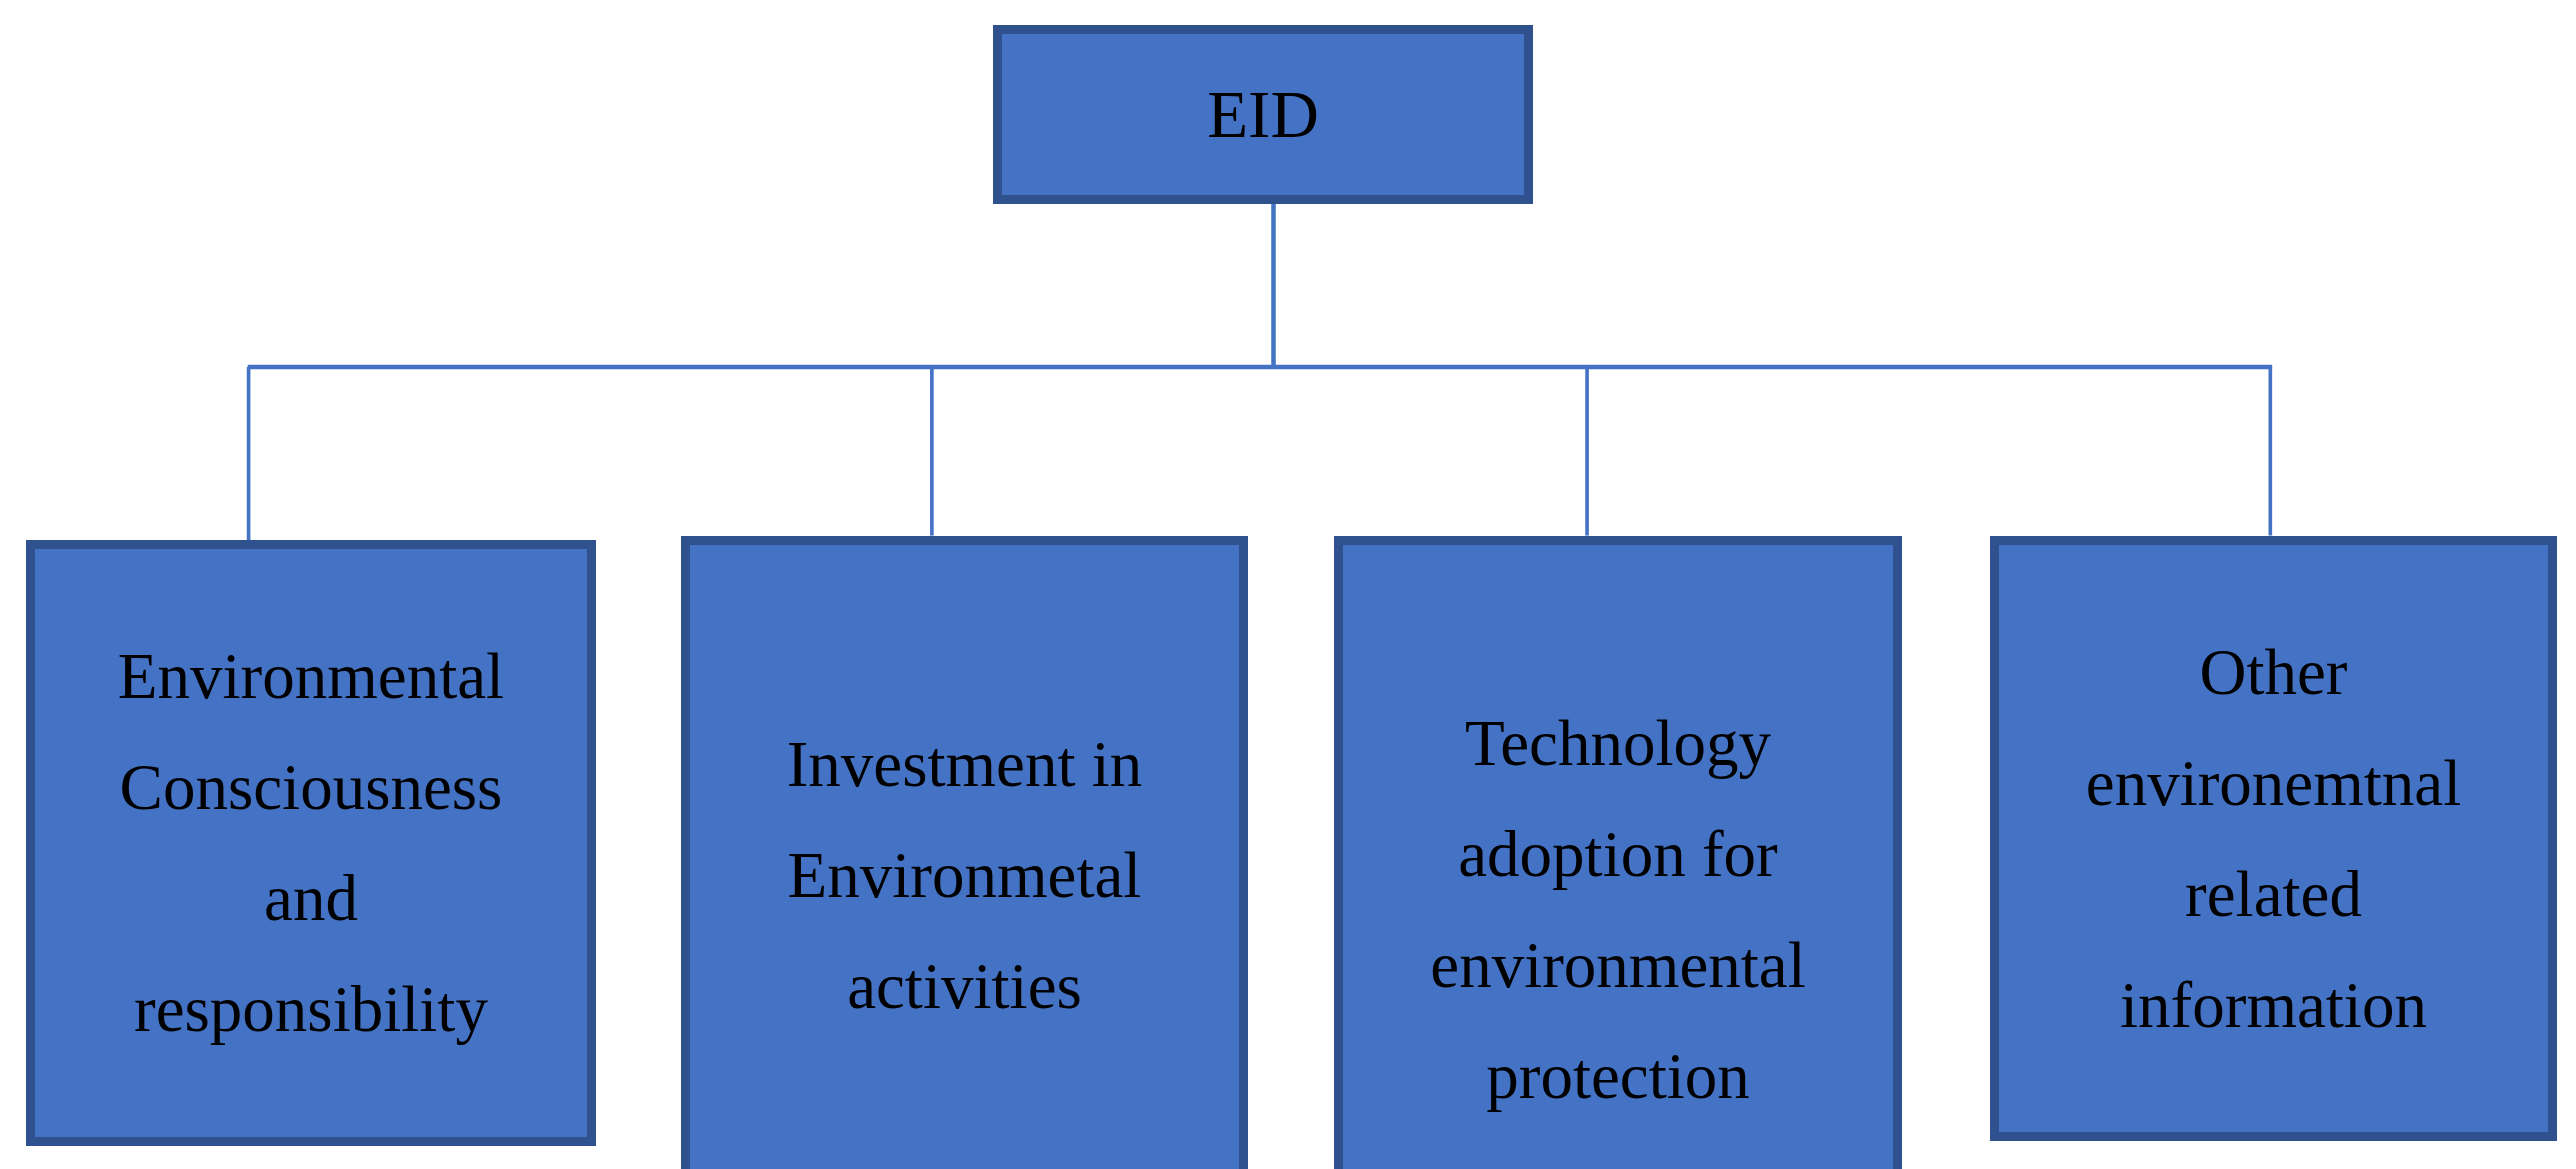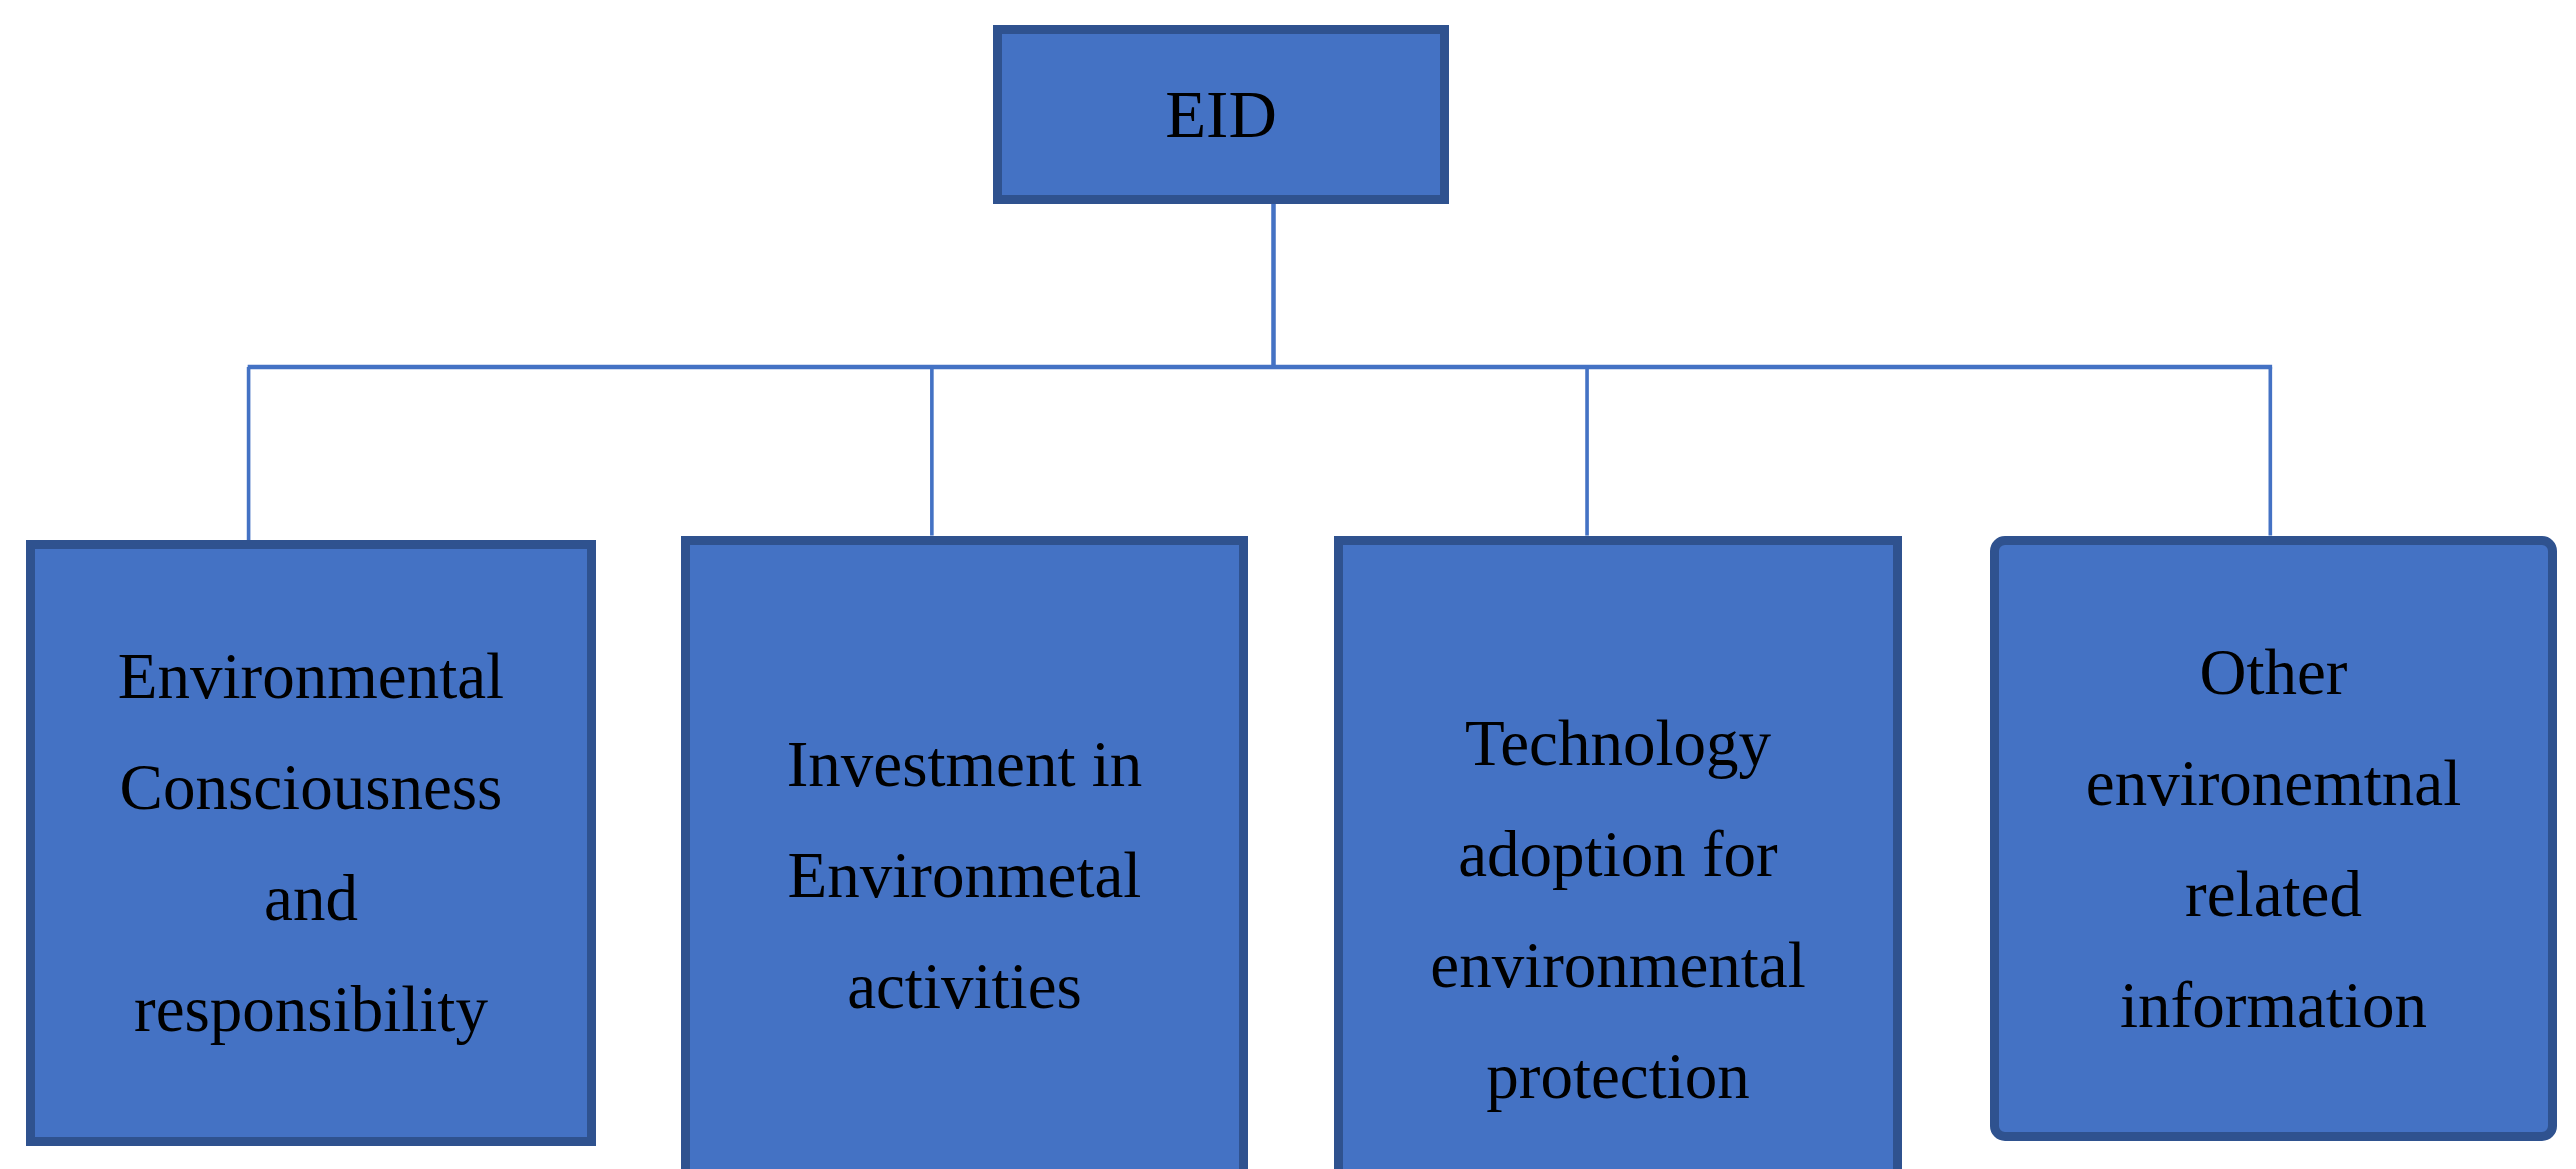--- a/index.html
+++ b/index.html
@@ -9,26 +9,26 @@
       box-sizing: border-box;
       background: #4472C4;
       border: 9px solid #2F528F;
       display: flex;
       align-items: center;
       justify-content: center;
       text-align: center;
       color: #000000;
       font-family: "Liberation Serif", "DejaVu Serif", serif;
     }
-    .root { left: 993px; top: 24.5px; width: 456px; height: 179px; font-size: 67px; }
+    .root { left: 993px; top: 24.5px; width: 540px; height: 179px; font-size: 67px; }
     .child { font-size: 65px; line-height: 111px; padding: 0 12.7px; }
     .c1 { left: 26px;   top: 540px; width: 570px; height: 606px; }
     .c2 { left: 681px;  top: 536px; width: 567px; height: 732px; }
     .c3 { left: 1334px; top: 536px; width: 568px; height: 766px; }
-    .c4 { left: 1990px; top: 536px; width: 567px; height: 605px; border-radius: 15px; }
+    .c4 { left: 1990px; top: 536px; width: 567px; height: 605px; }
     .c2 .label { margin-top: -54px; }
     .c3 .label { margin-top: -18px; }
     .label { white-space: pre-line; }
     svg.lines { position: absolute; left: 0; top: 0; }
   </style>
 </head>
 <body>
 
 <svg class="lines" width="2576" height="1169" viewBox="0 0 2842 1290">
   <line x1="1405" y1="224" x2="1405" y2="405" stroke="#4472C4" stroke-width="5"></line>

